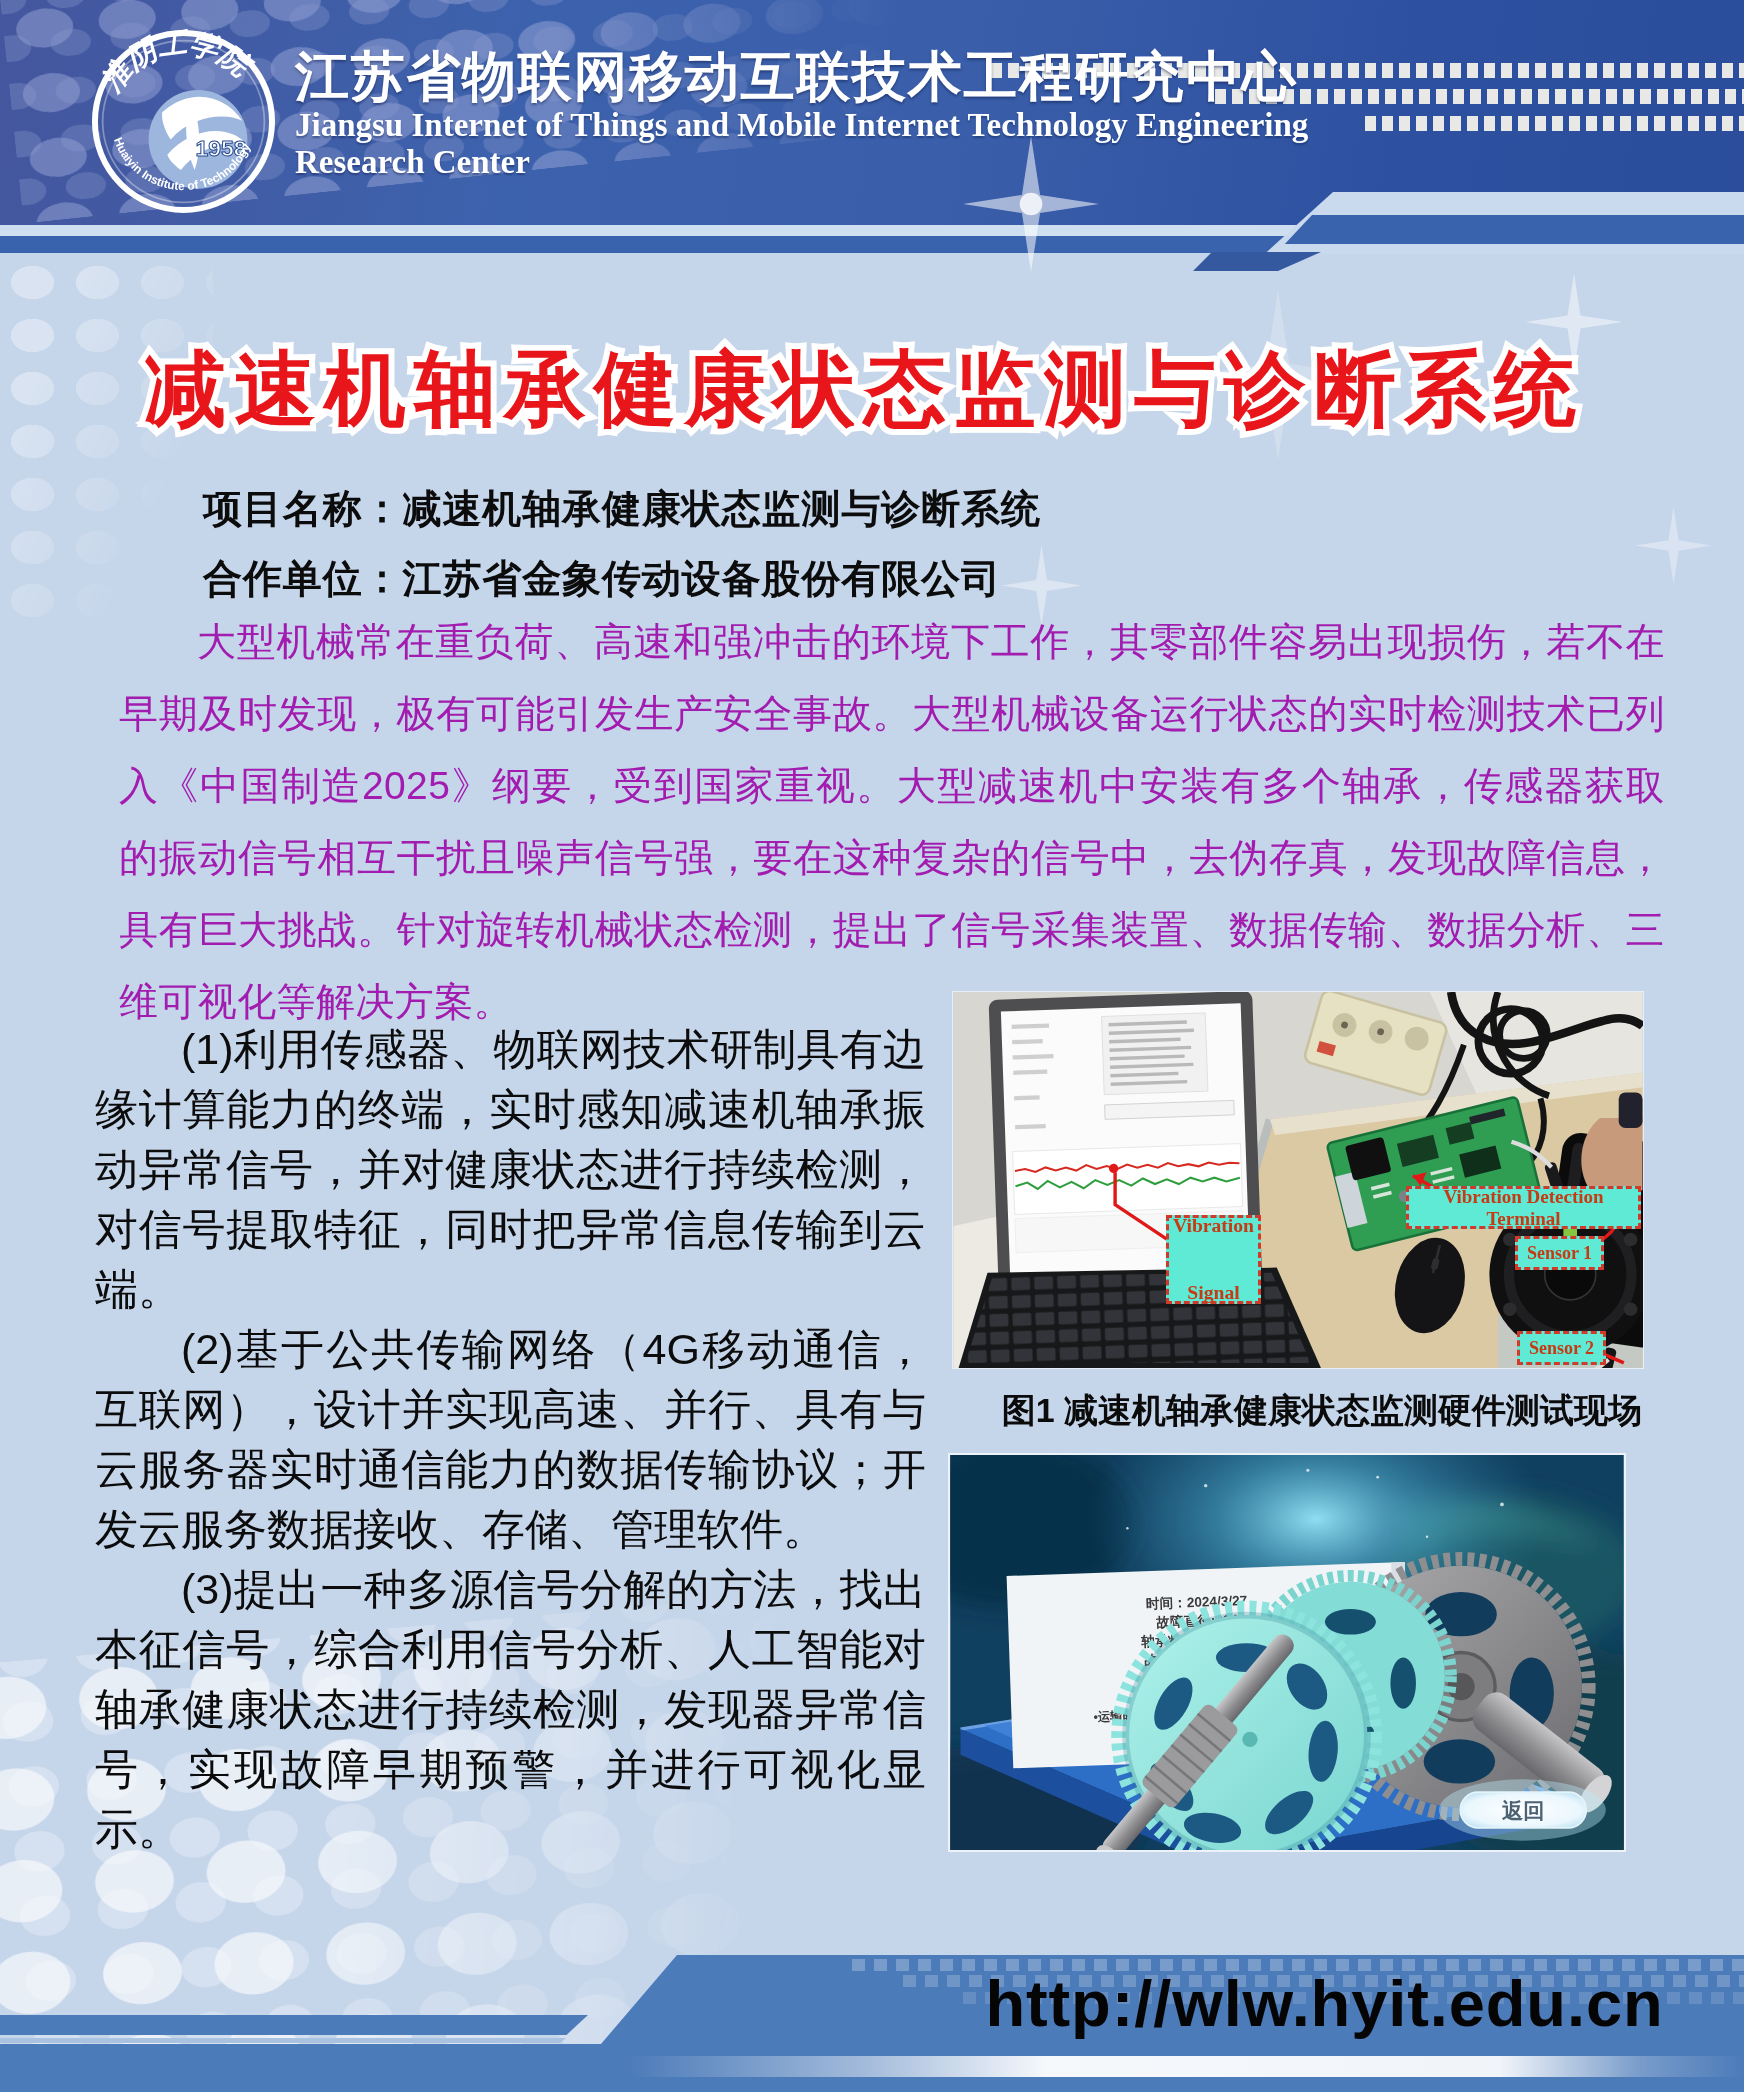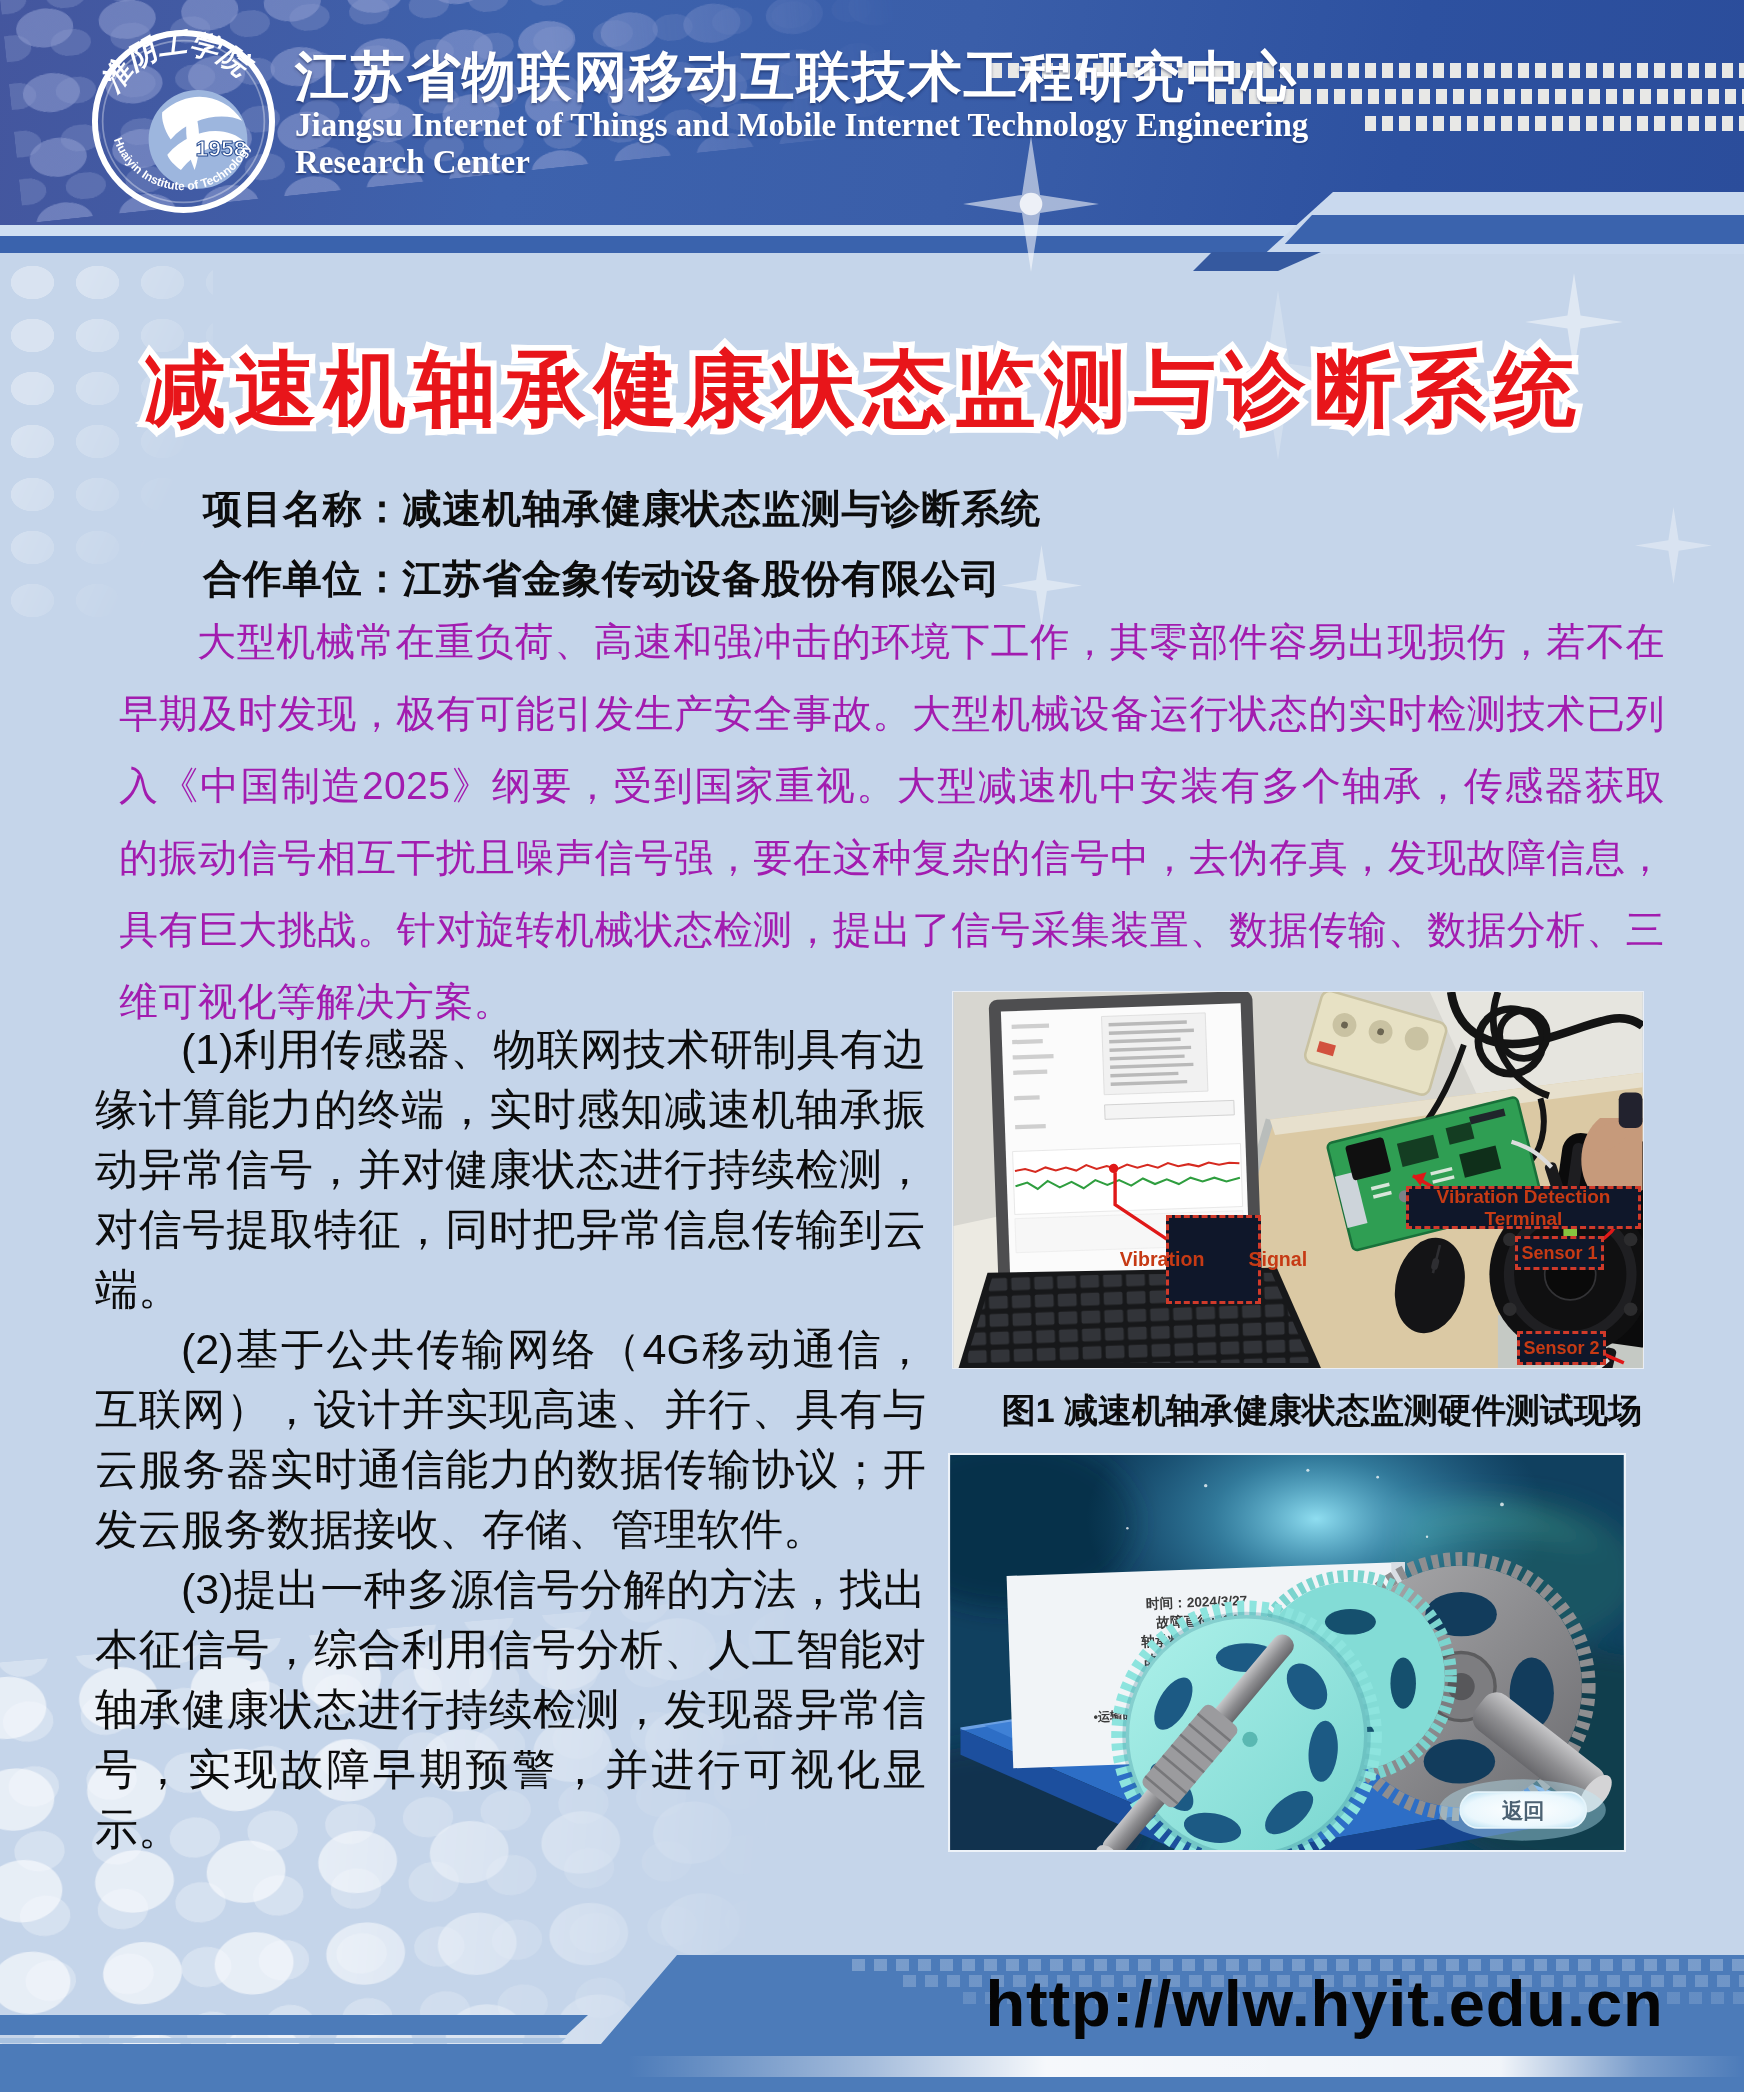--- a/index.html
+++ b/index.html
@@ -64,24 +64,24 @@
   .leftcol p{margin:0;text-indent:2em;}
 
   
   .fig1{left:952px;top:991px;width:690px;height:376px;border:1.7px solid #e9eef6;box-sizing:content-box;}
   .fig1 svg{display:block;}
   .caption{color:#0b0b0b;font-weight:700;text-align:right;}
   .cap1{left:952px;top:1388px;width:690px;font-size:34px;}
   .fig2{left:948px;top:1453px;width:674px;height:395px;border:2.6px solid #eef3f9;box-sizing:content-box;}
   .cap2{left:948px;top:1869px;width:674px;font-size:35px;}
 
-  .photo-label{position:absolute;background:#0f172a;border:3.4px dashed #d03a2a;color:#c63a14;
+  .photo-label{position:absolute;background:#5eead4;border:3.4px dashed #d03a2a;color:#c63a14;
     font-weight:700;display:flex;align-items:center;justify-content:center;text-align:center;
-    box-sizing:border-box;line-height:1.15;}
-  .vs-label{left:213px;top:223px;width:95px;height:89px;font-size:19.6px;gap:44px;}
+    box-sizing:border-box;line-height:1.15;font-family:Liberation Serif, serif;}
+  .vs-label{left:213px;top:223px;width:95px;height:89px;font-size:19.6px;flex-direction:column;gap:44px;}
   .vdt-label{left:453px;top:194px;width:235px;height:43px;font-size:19px;}
   .s1-label{left:562px;top:244px;width:89px;height:34px;font-size:18px;}
   .s2-label{left:555px;top:339px;width:89px;height:34px;font-size:18px;margin-left:9px;}
 
   
   .footer-main{left:0;top:1955px;width:1744px;height:138px;background:#4c7bb9;
     clip-path:polygon(677px 0,1744px 0,1744px 138px,0 138px,0 89px,601px 89px);}
   .footer-stripe{left:0;top:2015px;width:588px;height:20.4px;background:#4c7bb9;
     clip-path:polygon(0 0,588px 0,566px 20.4px,0 20.4px);}
   .footer-line{left:0;top:2038px;width:566px;height:5.1px;background:#a8c2e0;

